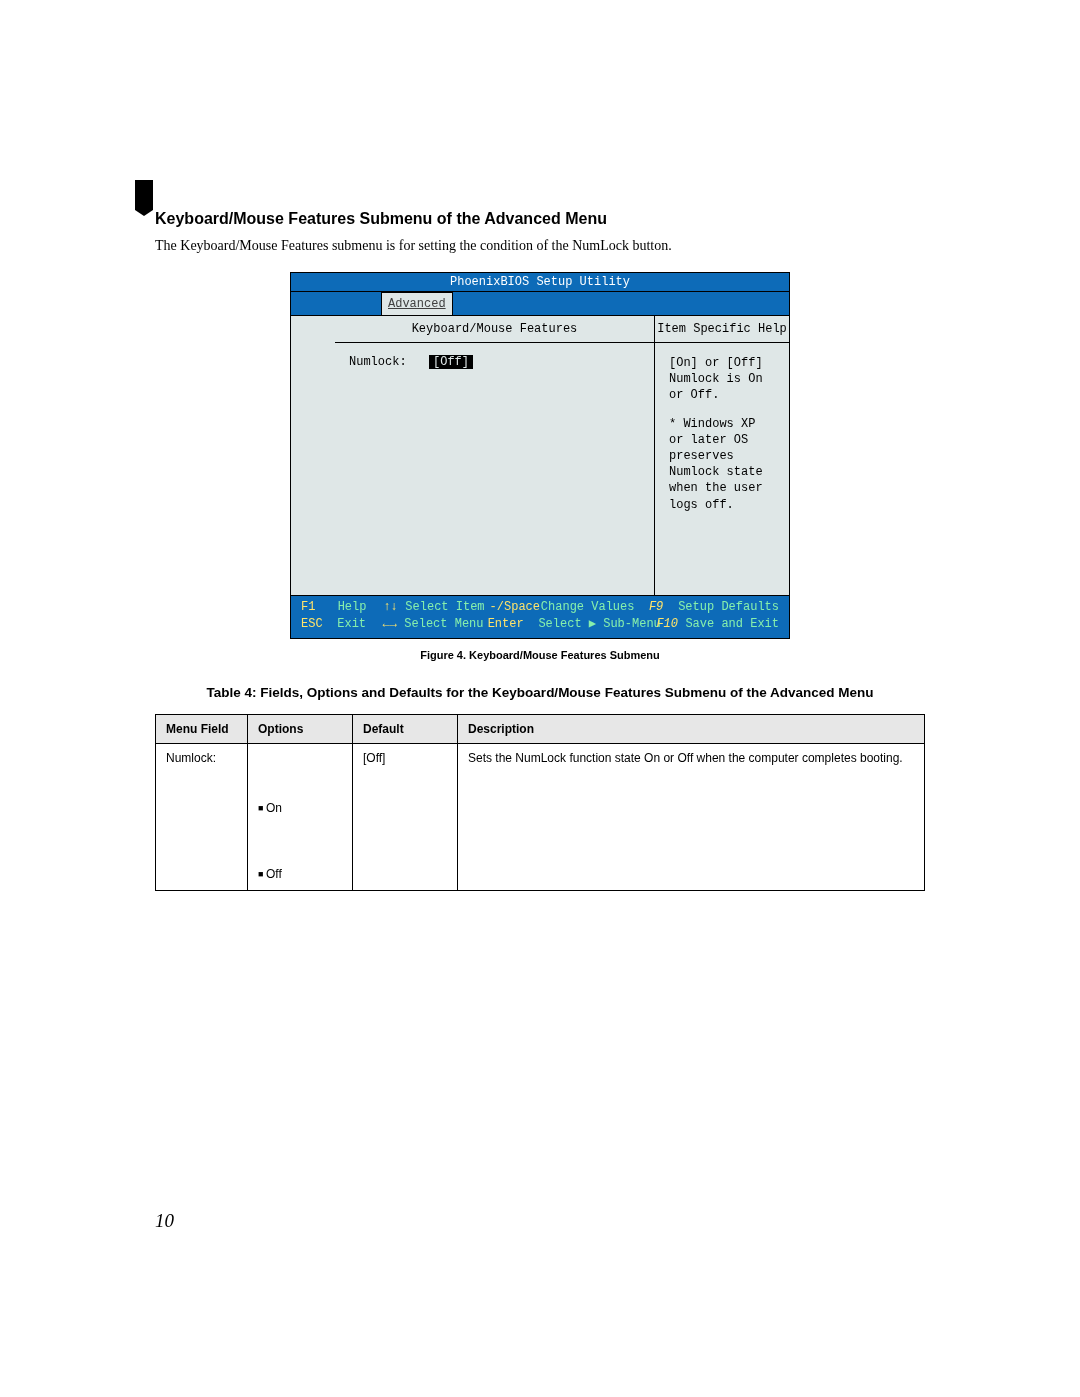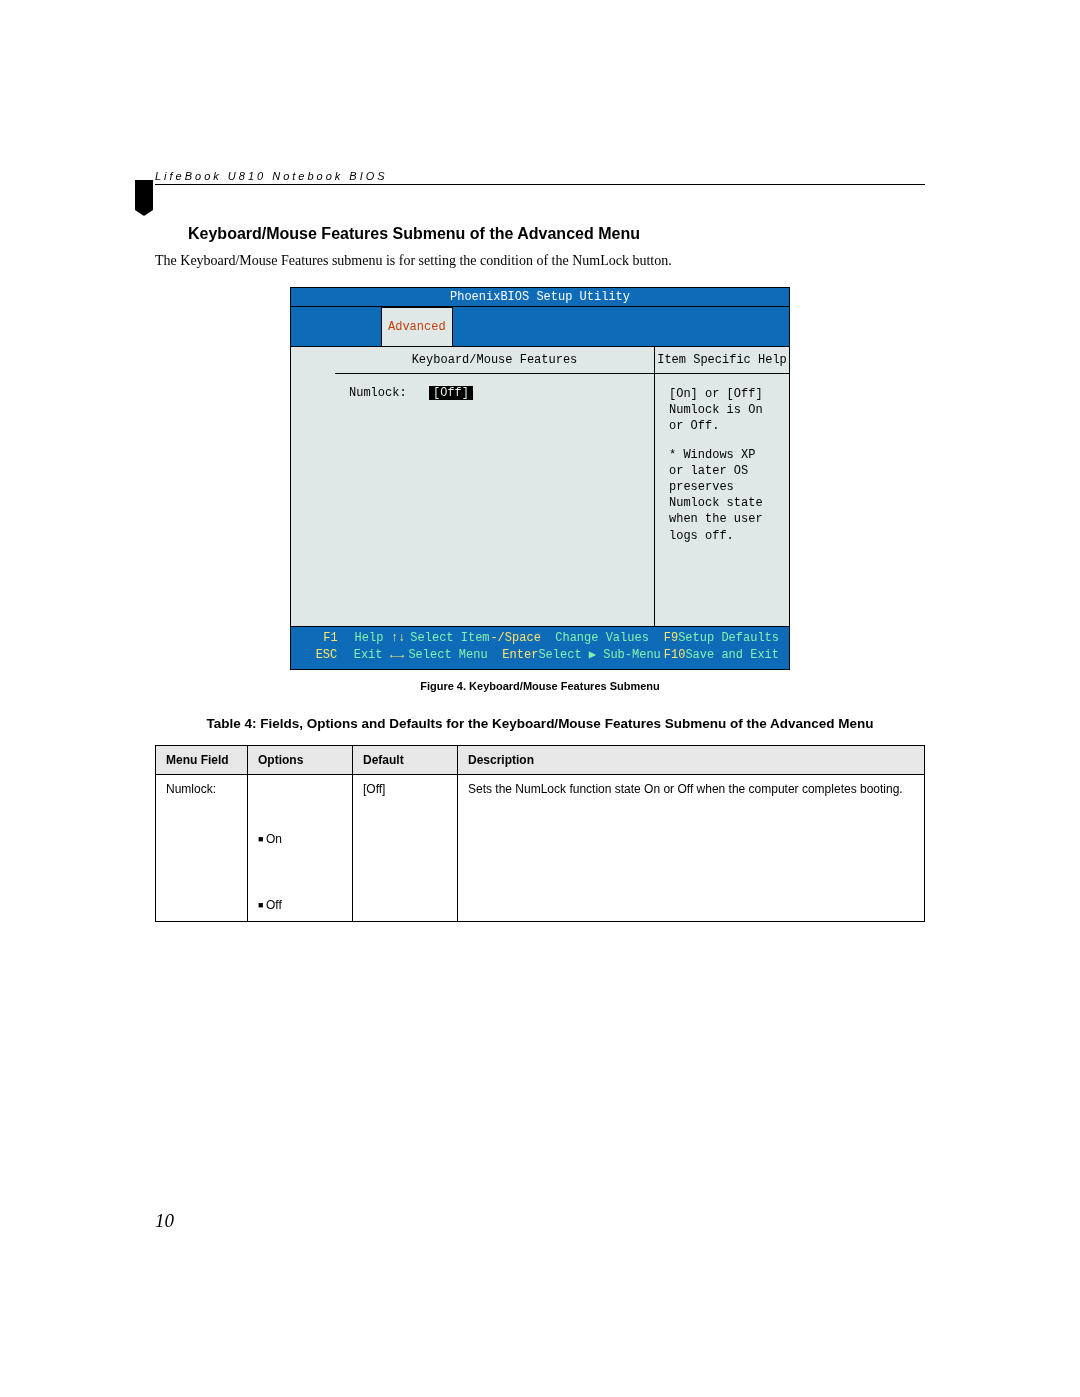--- a/index.html
+++ b/index.html
@@ -33,21 +33,20 @@
     width: 18px;
     height: 36px;
   }
   .tab-mark svg { display: block; }
   .section-title {
     font-family: Arial, Helvetica, sans-serif;
     font-weight: bold;
     font-size: 16px;
     margin-top: 40px;
     margin-bottom: 10px;
-    margin-left: 33px;
   }
   .intro {
     font-family: Georgia, serif;
     font-size: 14px;
     margin-bottom: 18px;
   }
 
   
   .bios {
     width: 500px;
@@ -67,24 +66,25 @@
   .bios-tabs {
     background: #0d6bb8;
     color: #fff;
     padding: 0;
     border-bottom: 1px solid #000;
     display: flex;
   }
   .bios-tab-spacer { width: 90px; }
   .bios-tab {
     background: #dfe7e7;
-    color: #c2410c;
-    padding: 12px 6px;
+    color: #404040;
+    padding: 4px 6px;
     border: 1px solid #000;
     border-bottom: none;
+    text-decoration: underline;
   }
   .bios-columns {
     display: flex;
     border-bottom: 1px solid #000;
     height: 280px;
     padding-left: 44px;
   }
   .bios-left {
     width: 320px;
     border-right: 1px solid #000;
@@ -113,30 +113,30 @@
     padding: 0 4px;
   }
   .bios-help p { margin-bottom: 12px; line-height: 1.35; }
   .bios-footer {
     background: #0d6bb8;
     color: #fff;
     padding: 3px 10px 4px 10px;
     line-height: 1.45;
   }
   .bios-footer .row { display: flex; }
-  .bios-footer .cell { white-space: pre; text-align: right; }
+  .bios-footer .cell { white-space: pre; }
   .yellow { color: #ffe46b; }
   .white { color: #86efac; }
   .bios-footer .c1 { width: 40px; }
   .bios-footer .c2 { width: 50px; }
   .bios-footer .c3 { width: 24px; }
   .bios-footer .c4 { width: 92px; }
   .bios-footer .c5 { width: 56px; }
   .bios-footer .c6 { width: 118px; }
-  .bios-footer .c7 { width: 32px; }
+  .bios-footer .c7 { width: 32px; font-style: italic; }
   .bios-footer .c8 { flex:1; }
 
   .fig-caption {
     font-family: Arial, Helvetica, sans-serif;
     font-weight: bold;
     font-size: 11px;
     text-align: center;
     margin: 6px 0 24px 0;
   }
   .table-caption {
@@ -173,21 +173,20 @@
     top: 1210px;
     font-family: Georgia, serif;
     font-style: italic;
     font-size: 19px;
   }
 </style>
 </head>
 <body>
 
 <div class="page">
-  <div class="running-head">LifeBook U810 Notebook BIOS</div>
 
   <div class="tab-mark">
     <svg viewBox="0 0 18 36" width="18" height="36">
         <path d="M0 0 H18 V30 L9 36 L0 30 Z" fill="#000"></path>
       </svg>
   </div>
 
   <div class="section-title">Keyboard/Mouse Features Submenu of the Advanced Menu</div>
   <div class="intro">The Keyboard/Mouse Features submenu is for setting the condition of the NumLock button.</div>
 

